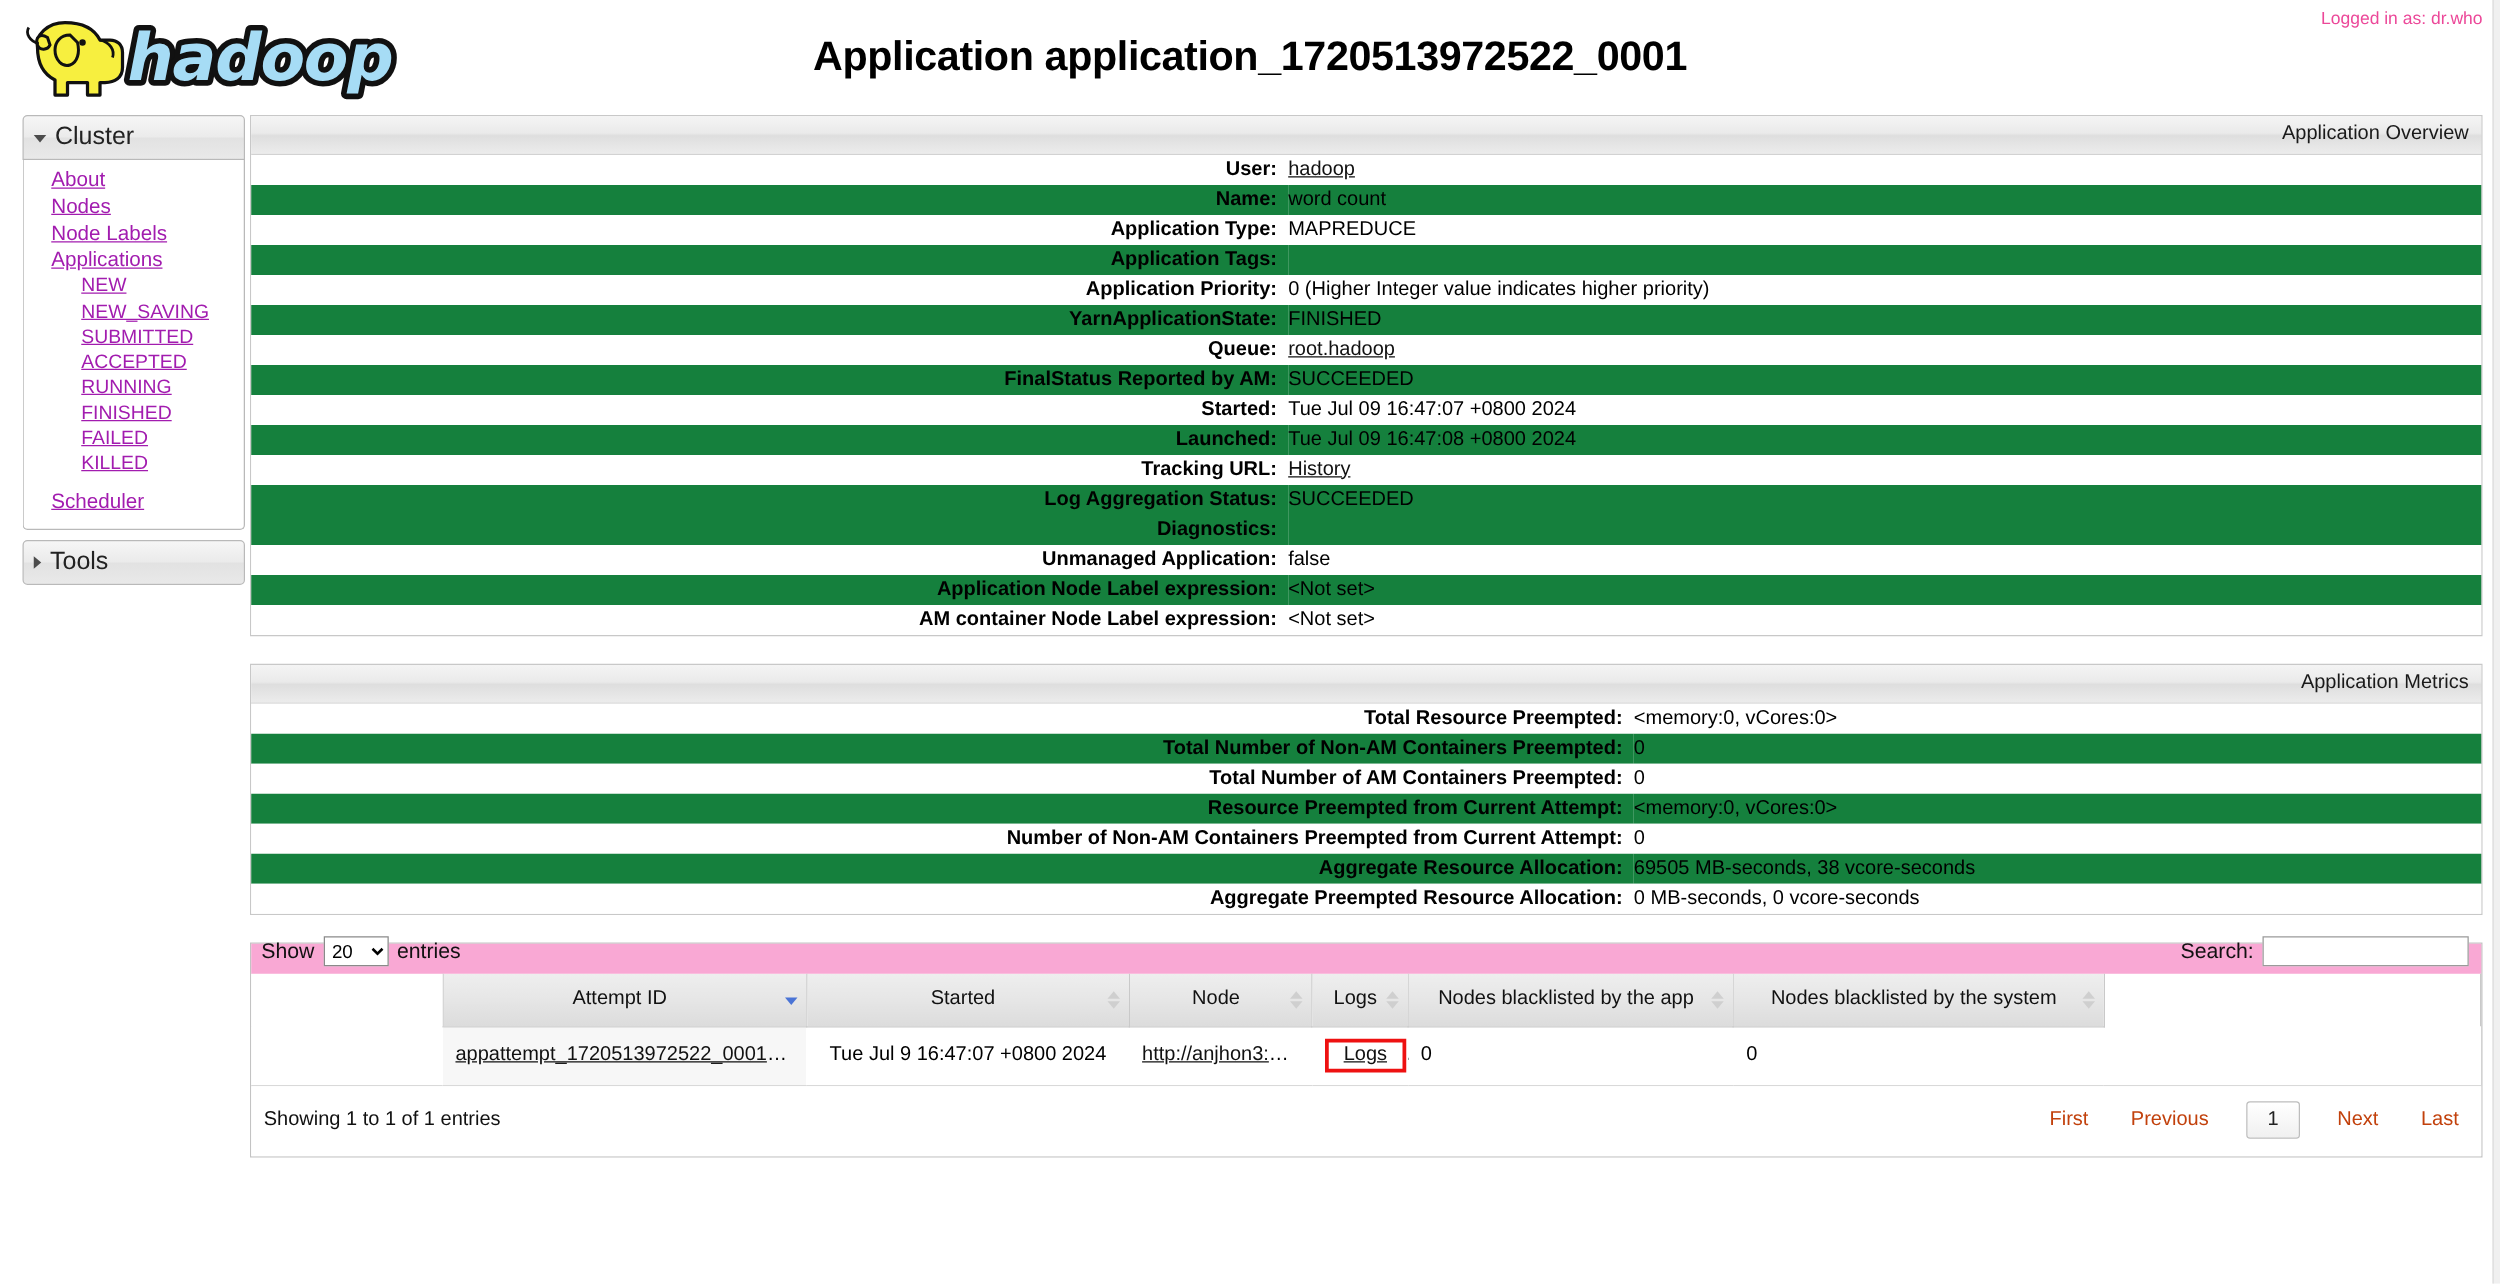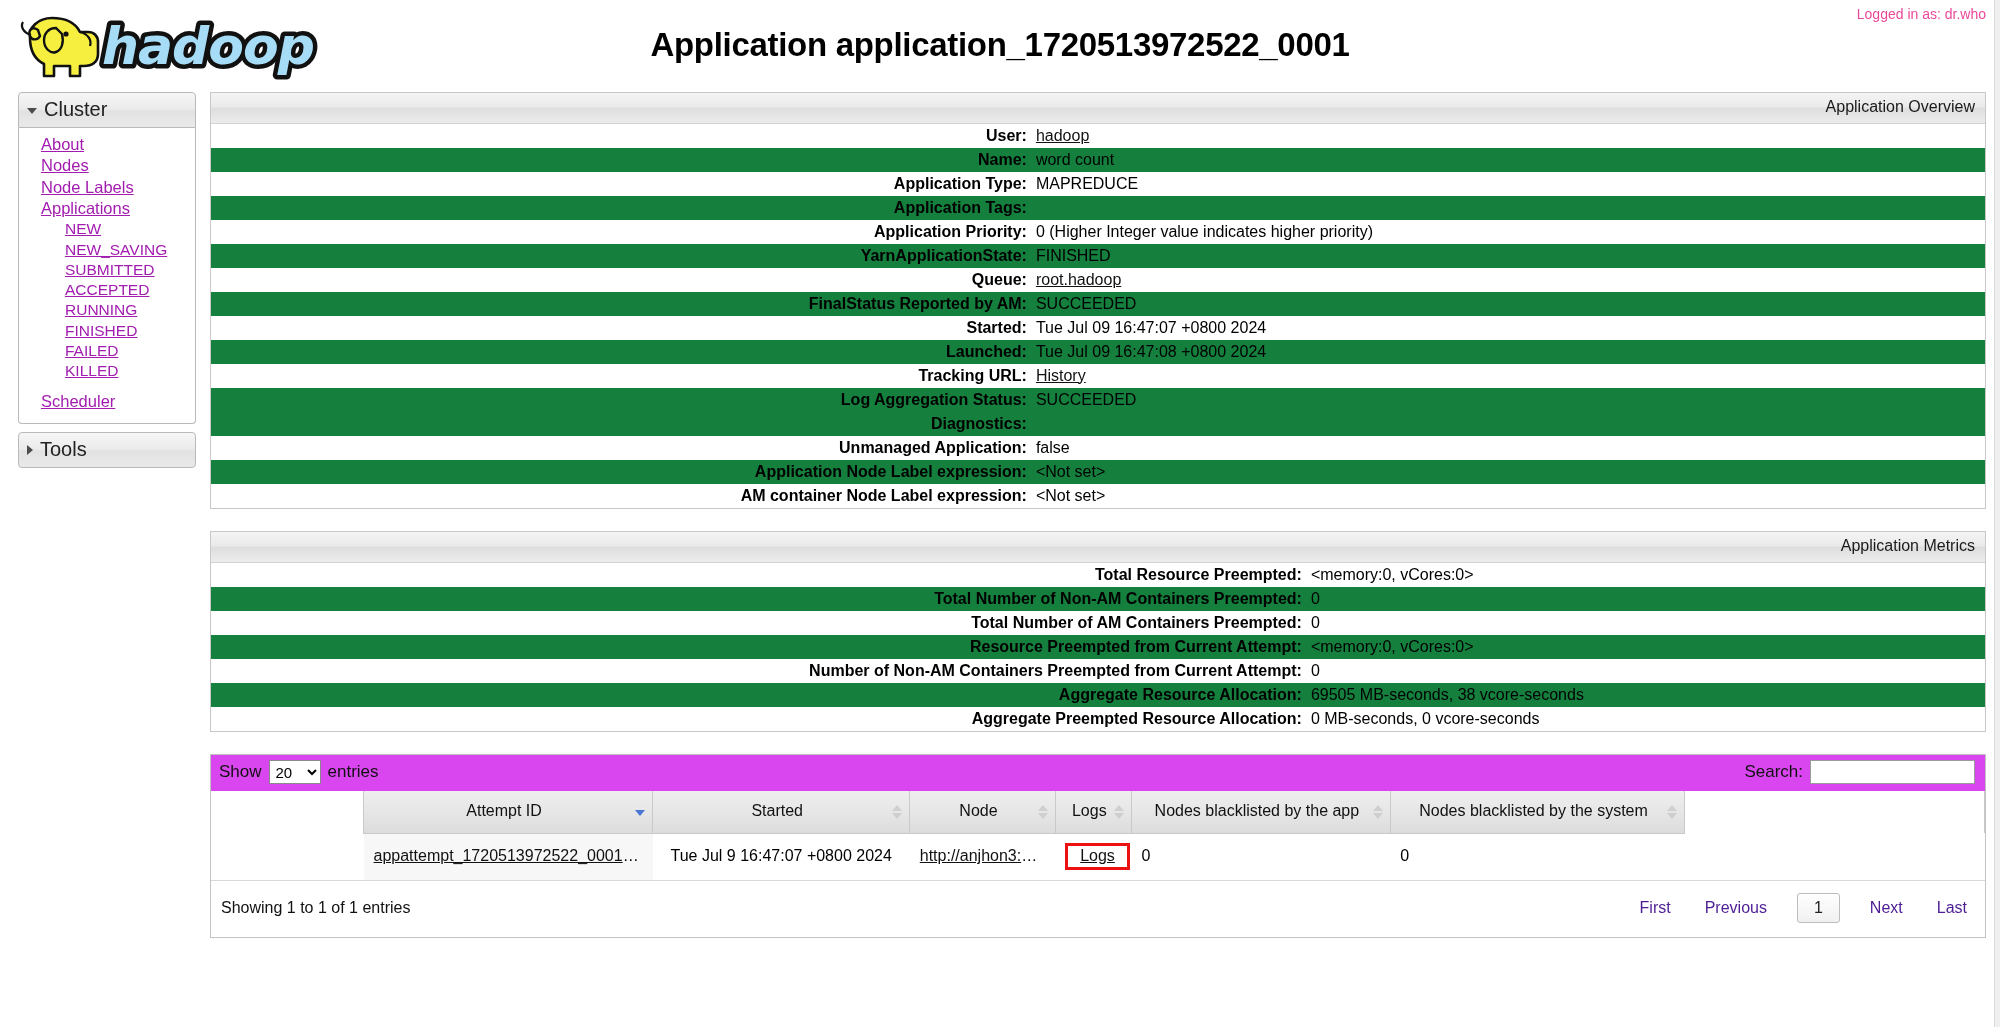--- a/index.html
+++ b/index.html
@@ -48,21 +48,21 @@
 
   
   .body-row {
     display: flex;
     align-items: flex-start;
     padding: 0 14px 0 18px;
   }
   .sidebar {
     width: 178px;
     flex: 0 0 178px;
-    margin-right: 14px;
+    margin-right: 4px;
   }
   .content {
     flex: 1 1 auto;
     min-width: 0;
   }
 
   
   .nav-block { margin-bottom: 8px; }
   .nav-head {
     background: linear-gradient(to bottom, #f6f6f6 0%, #ebebeb 48%, #e2e2e2 52%, #e9e9e9 100%);
@@ -151,28 +151,28 @@
   table.kv tr.even td { background: #15803d; }
 
   a.lnk { color: #111; text-decoration: underline; }
 
   
   .dt-panel {
     border: 1px solid #c3c3c3;
     background: #fff;
   }
   .dt-top {
-    background: #d946ef;
+    background: #f9a8d4;
     display: flex;
-    align-items: flex-start;
+    align-items: flex-end;
     justify-content: space-between;
     padding: 5px 10px 6px 8px;
     font-size: 17px;
     color: #111;
-    height: 36px;
+    height: 24px;
   }
   .dt-len, .dt-filter { display: flex; align-items: center; gap: 7px; }
   .dt-len select {
     font-family: "Liberation Sans", sans-serif;
     font-size: 15px;
     padding: 1px 2px;
     height: 24px;
     border: 1px solid #8a8a8a;
     background: #fff;
   }
@@ -255,21 +255,21 @@
   .dt-bottom {
     display: flex;
     align-items: center;
     justify-content: space-between;
     padding: 12px 14px 14px 10px;
     font-size: 16px;
     color: #111;
     background: #fff;
   }
   .dt-paginate { display: flex; align-items: center; gap: 26px; }
-  .pg { color: #4c1d95; padding: 2px 4px; }
+  .pg { color: #c2410c; padding: 2px 4px; }
   .pg-num {
     border: 1px solid #bdbdbd;
     border-radius: 3px;
     background: linear-gradient(to bottom, #ffffff 0%, #f0f0f0 100%);
     padding: 5px 16px;
     color: #222;
   }
 
   .scroll-edge {
     position: absolute;

